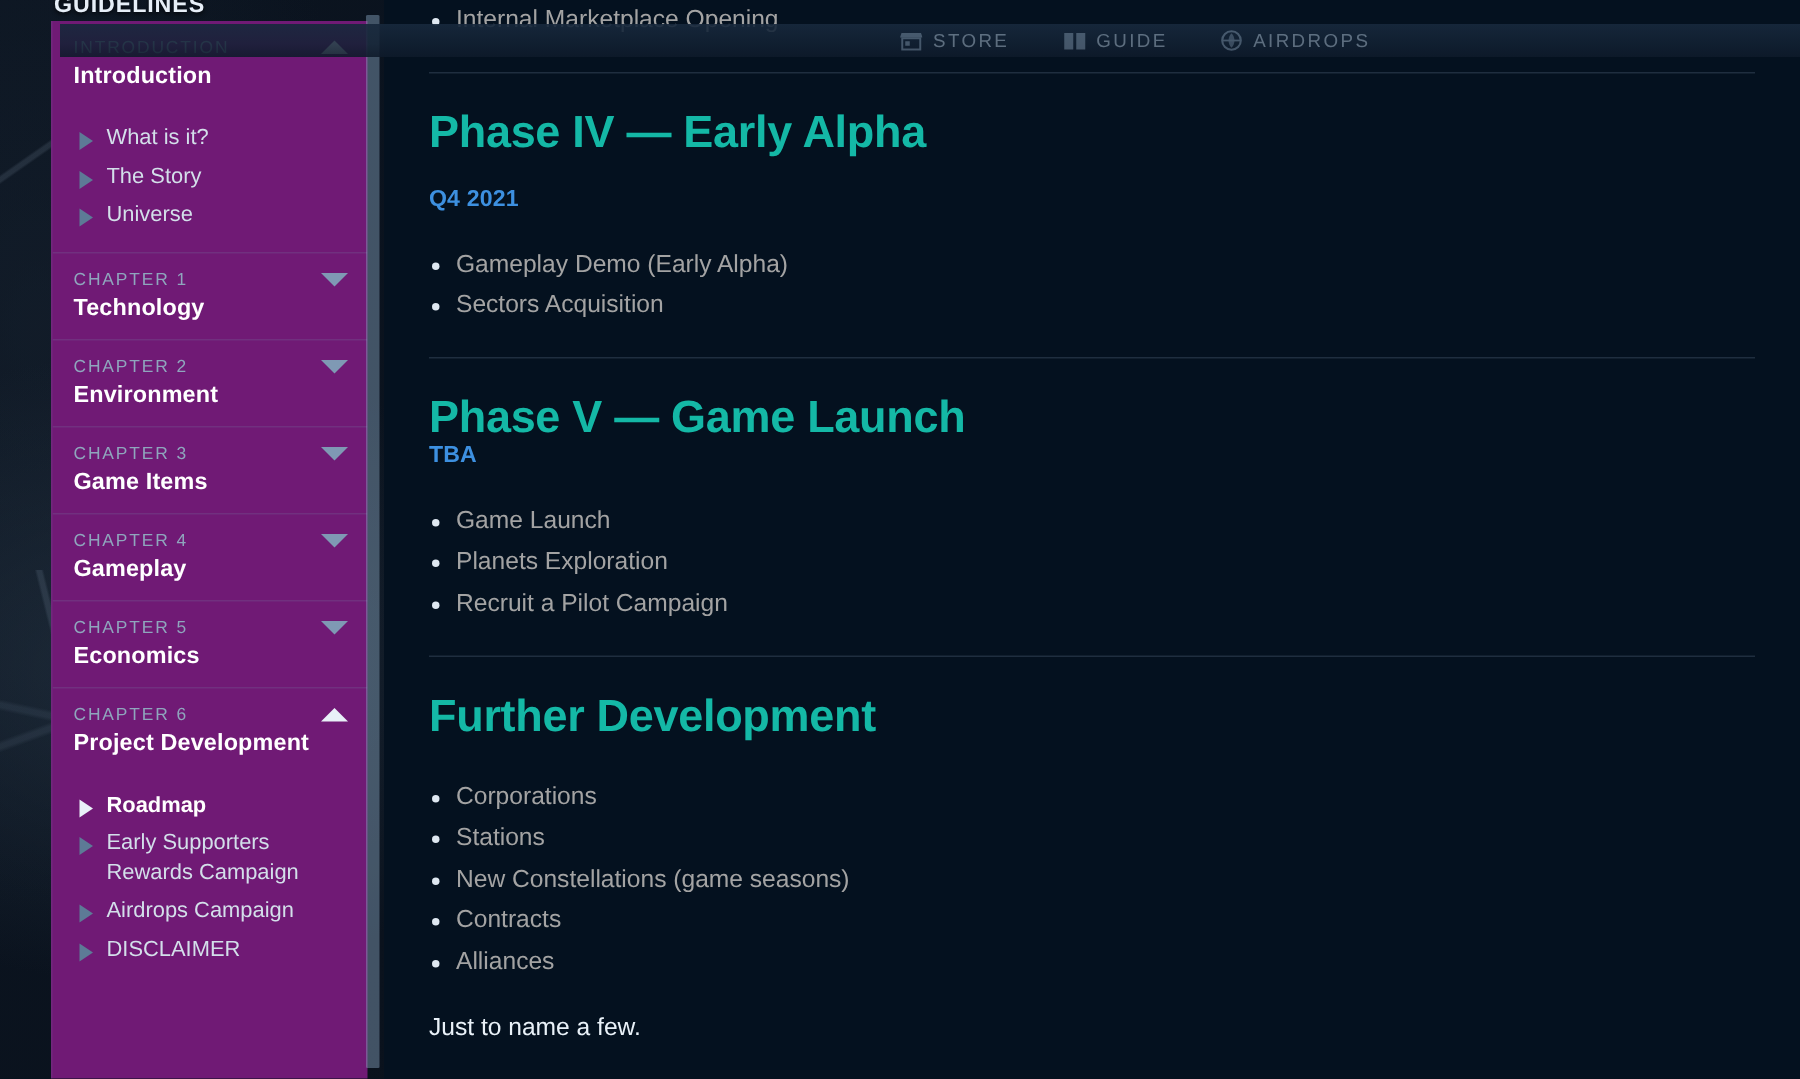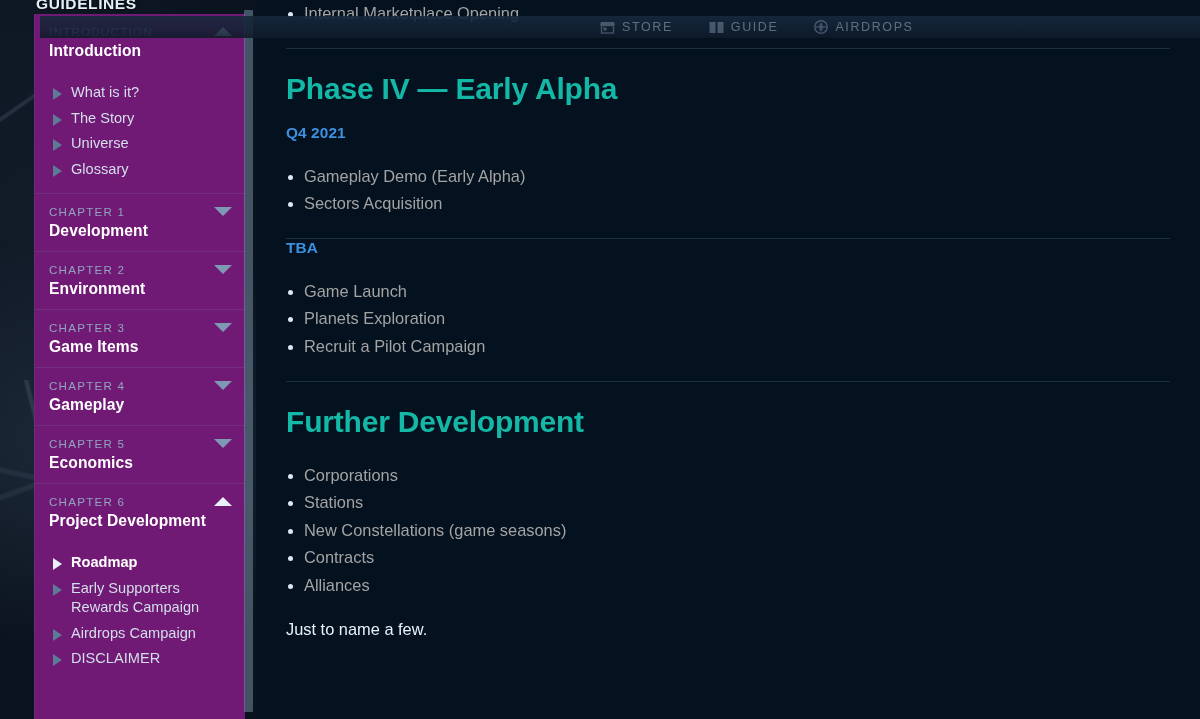--- a/index.html
+++ b/index.html
@@ -282,30 +282,26 @@
             <span class="sub-label">What is it?</span>
           </div>
           <div class="subitem">
             <span class="tri"></span>
             <span class="sub-label">The Story</span>
           </div>
           <div class="subitem">
             <span class="tri"></span>
             <span class="sub-label">Universe</span>
           </div>
-          <div class="subitem">
-            <span class="tri"></span>
-            <span class="sub-label">Glossary</span>
-          </div>
         </div>
       </div>
       <div class="sec">
         <div class="caret down"></div>
         <div class="sec-label">CHAPTER 1</div>
-        <div class="sec-title">Development</div>
+        <div class="sec-title">Technology</div>
       </div>
       <div class="sec">
         <div class="caret down"></div>
         <div class="sec-label">CHAPTER 2</div>
         <div class="sec-title">Environment</div>
       </div>
       <div class="sec">
         <div class="caret down"></div>
         <div class="sec-label">CHAPTER 3</div>
         <div class="sec-title">Game Items</div>
@@ -355,20 +351,21 @@
         <li>Internal Marketplace Opening</li>
       </ul>
       <hr class="sep" style="margin-top:20px;">
       <h2 class="phase" style="margin-top:23px;">Phase IV — Early Alpha</h2>
       <div class="period" style="margin-top:19px;">Q4 2021</div>
       <ul class="bl" style="margin-top:21px;">
         <li>Gameplay Demo (Early Alpha)</li>
         <li>Sectors Acquisition</li>
       </ul>
       <hr class="sep" style="margin-top:20px;">
+      <h2 class="phase" style="margin-top:23px;">Phase V — Game Launch</h2>
       <div class="period" style="">TBA</div>
       <ul class="bl" style="margin-top:21px;">
         <li>Game Launch</li>
         <li>Planets Exploration</li>
         <li>Recruit a Pilot Campaign</li>
       </ul>
       <hr class="sep" style="margin-top:20px;">
       <h2 class="phase" style="margin-top:23px;">Further Development</h2>
       <ul class="bl" style="margin-top:24px;">
         <li>Corporations</li>

